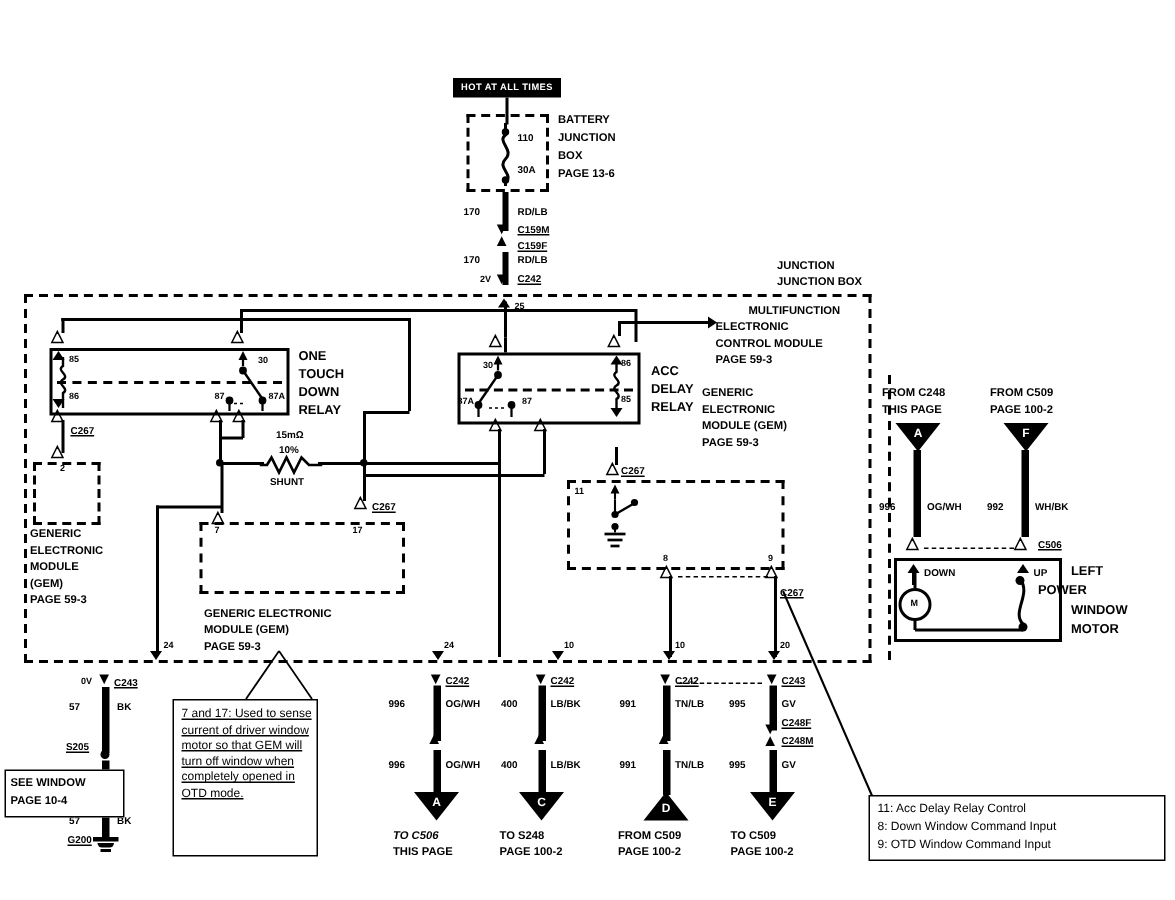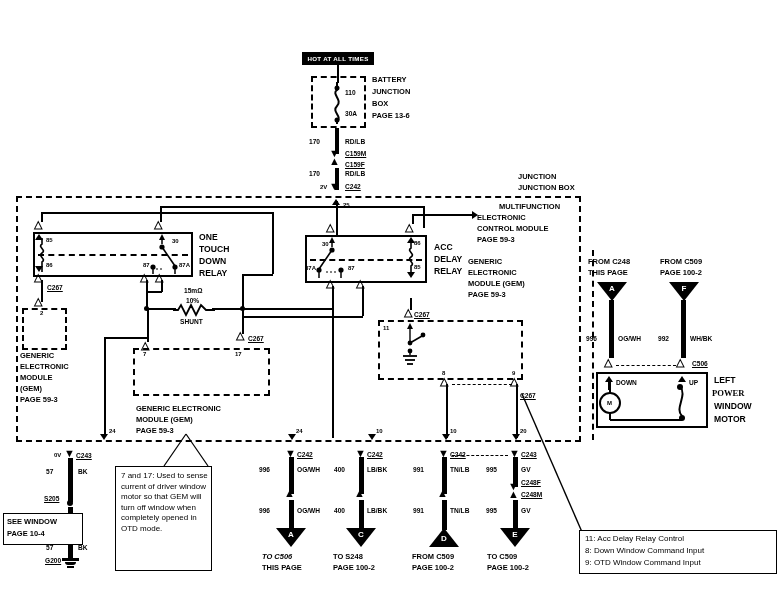--- a/index.html
+++ b/index.html
@@ -303,21 +303,21 @@
 
   <div class="gnd1" style="left:62px;top:558px;width:17px;height:3px;"></div>
   <div class="gnd1" style="left:65px;top:562px;width:11px;height:3px;border-radius:0 0 6px 6px;"></div>
   <div class="gnd1" style="left:67px;top:566px;width:7px;height:2px;"></div>
 
   <div class="boxthin" style="left:3px;top:513px;width:80px;height:32px;"></div>
   <div class="t lbl" style="left:7px;top:518px;">SEE WINDOW</div>
   <div class="t lbl" style="left:7px;top:530px;">PAGE 10-4</div>
 
   <div class="boxthin" style="left:115px;top:466px;width:97px;height:105px;"></div>
-  <div class="t note" style="left:121px;top:471px;width:88px;white-space:normal;">7 and 17: Used to sense current of driver window motor so that GEM will turn off window when completely opened in OTD mode.</div>
+  <div class="t note" style="left:121px;top:471px;width:88px;white-space:normal;text-decoration:underline;">7 and 17: Used to sense current of driver window motor so that GEM will turn off window when completely opened in OTD mode.</div>
 
   <svg style="position:absolute;left:150px;top:432px;" width="60" height="36">
     <line x1="36" y1="2" x2="14" y2="34" stroke="#000" stroke-width="1.2"></line>
     <line x1="36" y1="2" x2="58" y2="34" stroke="#000" stroke-width="1.2"></line>
   </svg>
 
   <div class="conn" style="left:285px;top:448px;">▼</div>
   <div class="t sm u" style="left:297px;top:451px;">C242</div>
   <div class="t sm" style="left:259px;top:466px;">996</div>
   <div class="t sm" style="left:297px;top:466px;">OG/WH</div>
@@ -411,21 +411,21 @@
     <line x1="12" y1="11" x2="12" y2="0" stroke="#000" stroke-width="2"></line>
     <line x1="12" y1="31" x2="12" y2="38" stroke="#000" stroke-width="2"></line>
     <line x1="12" y1="38" x2="84" y2="38" stroke="#000" stroke-width="2"></line>
     <circle cx="84" cy="36" r="3" fill="#000"></circle>
     <path d="M82,4 C90,14 76,26 84,34" stroke="#000" stroke-width="2" fill="none"></path>
     <circle cx="82" cy="5" r="3" fill="#000"></circle>
   </svg>
   <div class="t tiny" style="left:607px;top:400px;">M</div>
 
   <div class="t lbl9" style="left:714px;top:376px;">LEFT</div>
-  <div class="t lbl9" style="left:712px;top:389px;font-family:Liberation Serif, serif;">POWER</div>
+  <div class="t lbl9" style="left:692px;top:389px;">POWER</div>
   <div class="t lbl9" style="left:714px;top:402px;">WINDOW</div>
   <div class="t lbl9" style="left:714px;top:415px;">MOTOR</div>
 
   <div class="boxthin" style="left:579px;top:530px;width:198px;height:44px;"></div>
   <div class="t note" style="left:585px;top:534px;">11: Acc Delay Relay Control</div>
   <div class="t note" style="left:585px;top:546px;">8: Down Window Command Input</div>
   <div class="t note" style="left:585px;top:558px;">9: OTD Window Command Input</div>
 
 </div>
 

